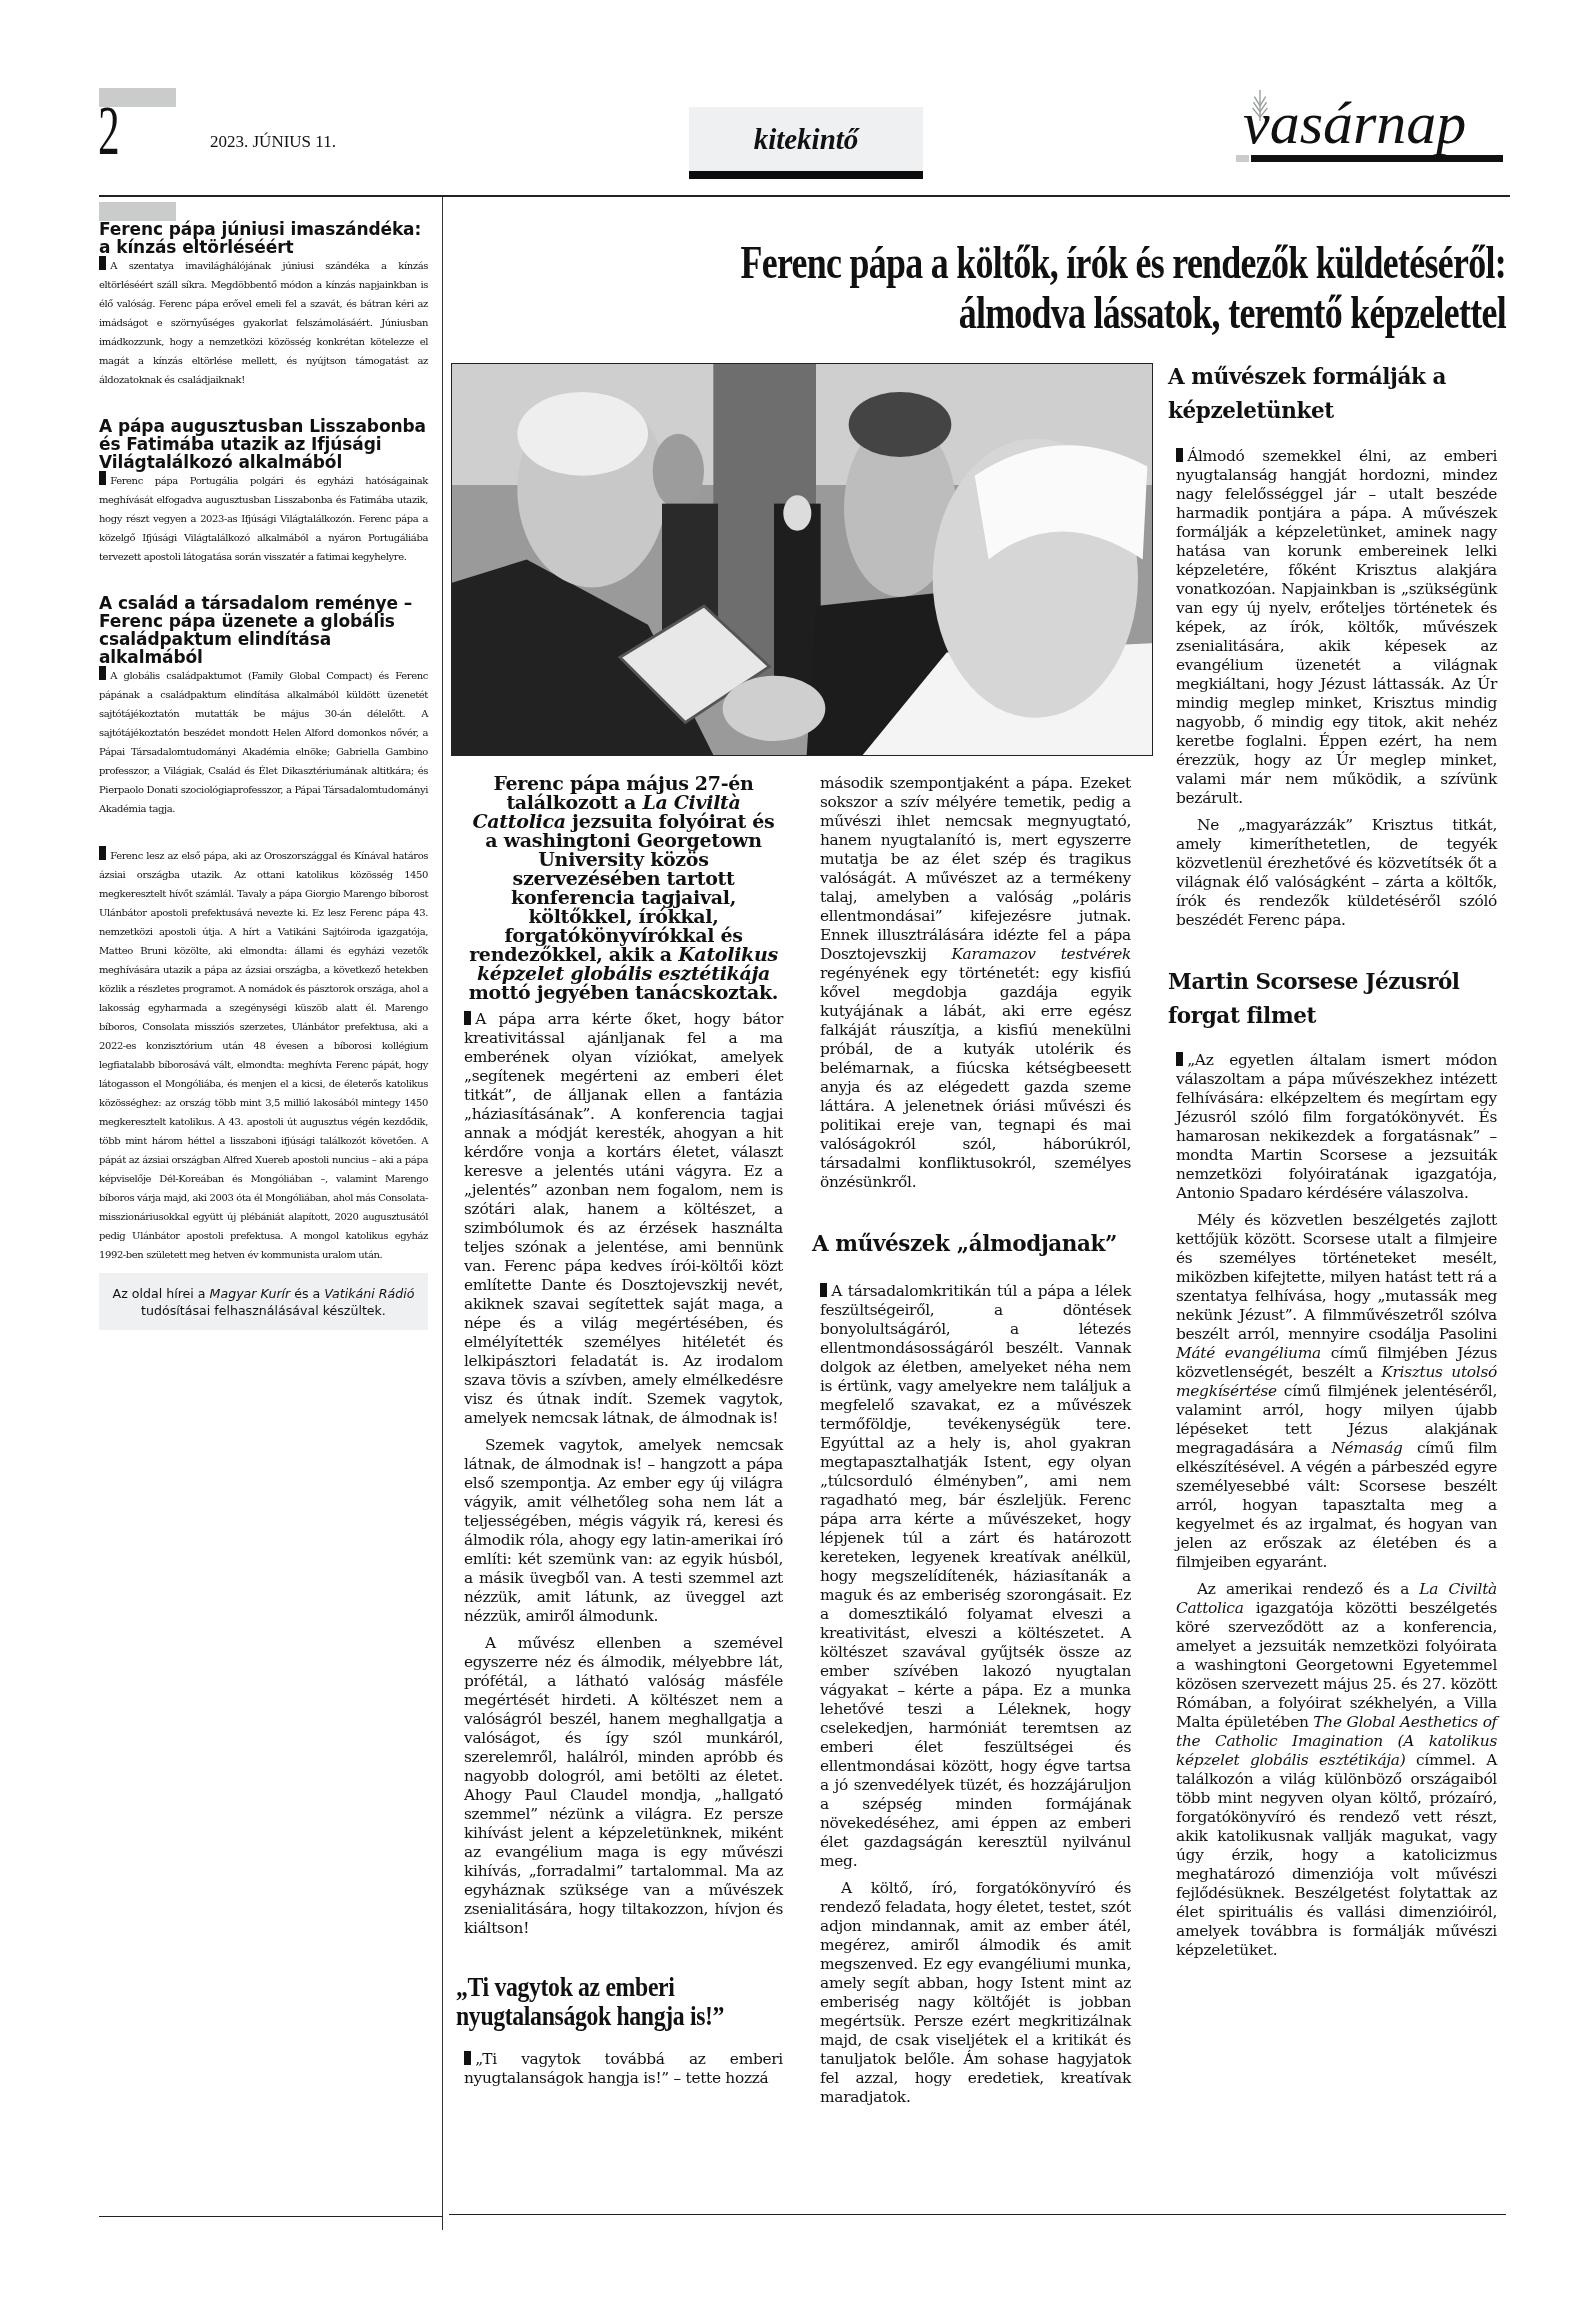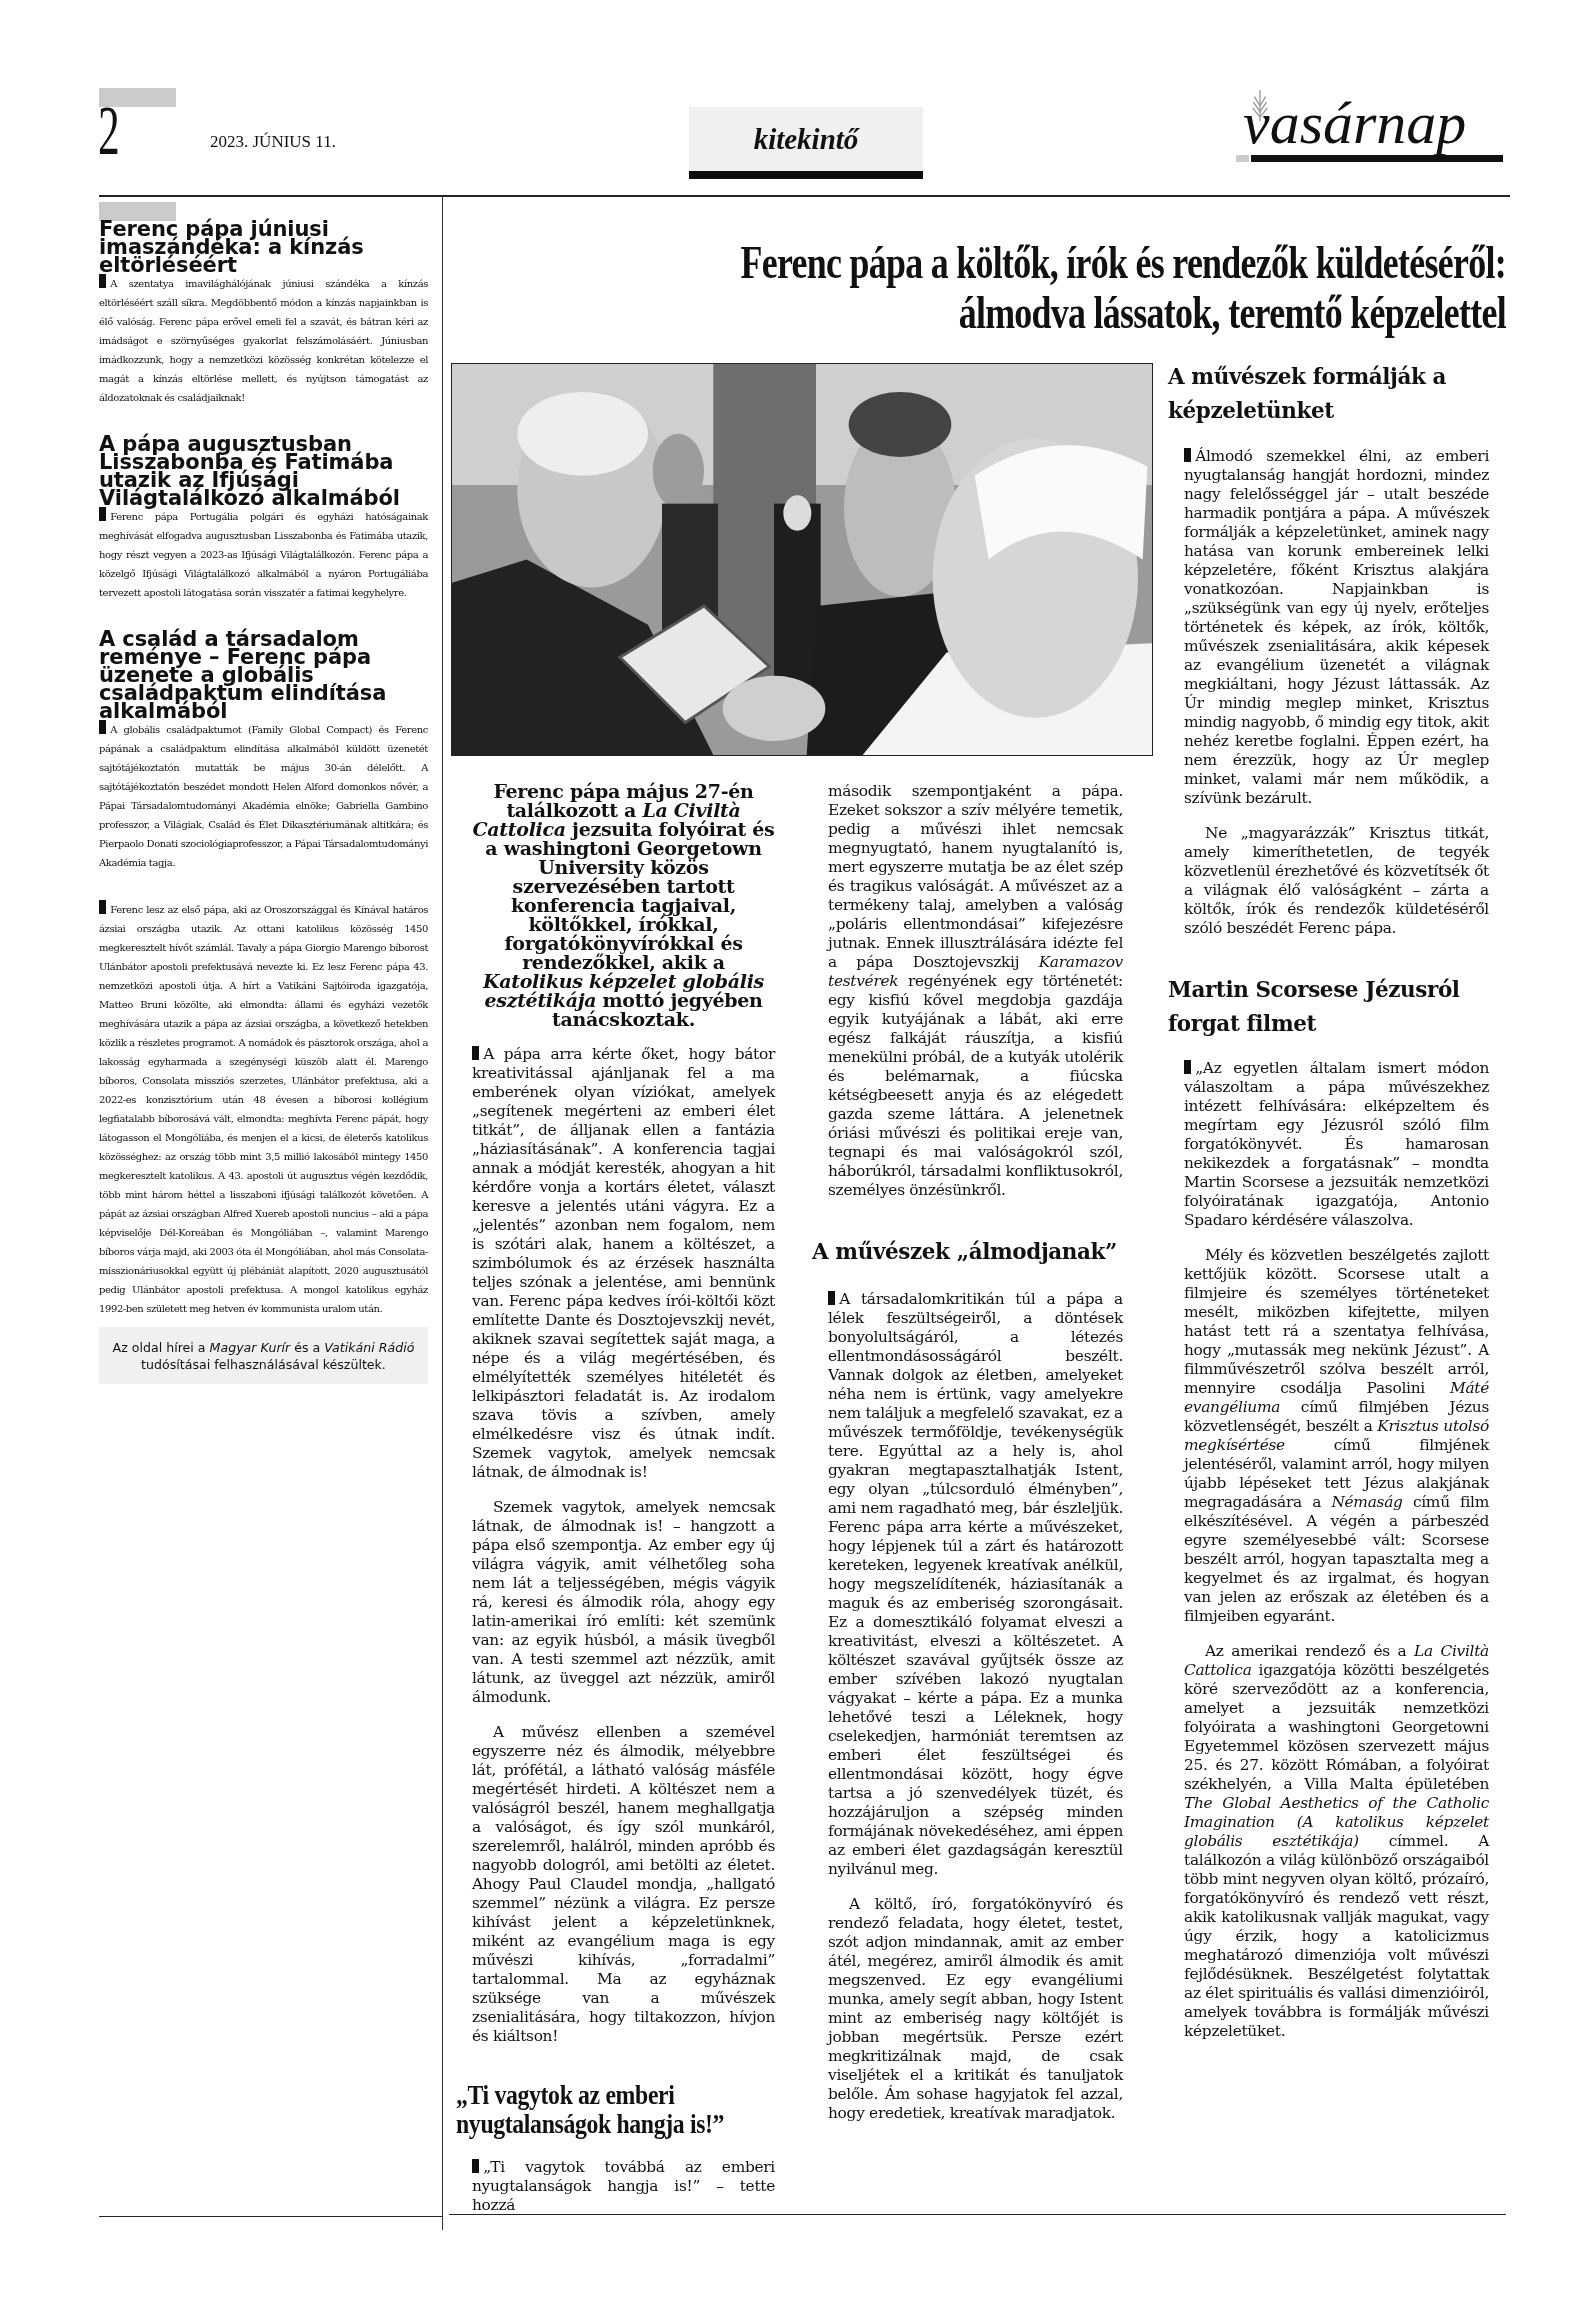--- a/index.html
+++ b/index.html
@@ -18,37 +18,37 @@
   .hdr-logo .word { position: absolute; left: 0; top: 0; font-family: "Liberation Serif", serif; font-style: italic; font-size: 60px; line-height: 1; color: #111; }
   .hdr-logo .wheat { position: absolute; left: 2.8px; top: -3.7px; width: 28px; height: 33px; }
   .hdr-logo .underbar { position: absolute; left: 8.4px; top: 62px; width: 252px; height: 6.5px; background:#111; }
   .hdr-logo .underbar-gray { position: absolute; left: -7.5px; top: 62px; width: 13px; height: 6.5px; background:#c9cccb; }
   .top-rule { position: absolute; left: 99px; top: 195px; width: 1411px; height: 1.9px; background: #222; }
   .col-divider { position: absolute; left: 442px; top: 197px; width: 0.9px; height: 2033px; background: #333; }
 
   
   .left-col { position: absolute; left: 99px; top: 220px; width: 329px; }
   .brief { margin-bottom: 28px; }
-  .brief h3 { font-family: "DejaVu Sans", sans-serif; font-weight: bold; font-size: 21px; line-height: 18px; letter-spacing: -0.1px; }
+  .brief h3 { font-family: "DejaVu Sans", sans-serif; font-weight: bold; font-size: 17px; line-height: 18px; letter-spacing: -0.1px; }
   .brief p { font-family: "DejaVu Serif", serif; font-size: 10px; line-height: 19px; text-align: justify; hyphens: auto; letter-spacing: -0.4px; }
   .marker { display: inline-block; width: 6.5px; height: 14px; background: #111; margin-right: 4.7px; vertical-align: -0.9px; }
   .source-box { background: #eff0f1; padding: 11.2px 9.3px; text-align: center; font-family: "DejaVu Sans", sans-serif; font-size: 12.6px; line-height: 17px; margin-top: 9px; }
   .left-bottom-rule { position:absolute; left:99px; top:2216px; width:344px; height:1.4px; background:#222; }
 
   
   .main-headline { position: absolute; left: 456px; top: 238px; width: 1050px; text-align: right; font-family: "Liberation Serif", serif; font-weight: bold; font-size: 46px; line-height: 50px; letter-spacing: -0.9px; }
   .main-headline .l1, .main-headline .l2 { display:block; transform: scaleX(0.78); transform-origin: right top; white-space: nowrap; }
 
   
   .photo { position: absolute; left: 451px; top: 363px; width: 702px; height: 393px; border: 0.9px solid #222; overflow: hidden; background: linear-gradient(90deg, #3a3a3a 0%, #555 25%, #bbb 40%, #777 55%, #2a2a2a 70%, #e8e8e8 85%, #f3f3f3 100%); }
   .photo svg { width: 100%; height: 100%; display:block; }
 
   
   .art-col { position: absolute; font-family: "DejaVu Serif", serif; font-size: 15.4px; line-height: 19px; text-align: justify; hyphens: auto; letter-spacing: -0.3px; }
-  .art-col p { margin: 16px; }
+  .art-col p { margin: 8px; }
   .art-col p.indent { text-indent: 21px; }
   .col-a { left: 456px; top: 766px; width: 335px; }
   .col-b { left: 812px; top: 766px; width: 327px; }
   .col-c { left: 1168px; top: 360px; width: 337px; }
   .lead { font-family: "DejaVu Serif", serif; font-weight: bold; font-size: 19px; line-height: 19px; text-align: center; letter-spacing: -0.3px; margin-bottom: 28px; }
   .sub-h { font-family: "DejaVu Serif", serif; font-weight: bold; font-size: 21.5px; line-height: 34px; letter-spacing: -0.4px; text-align: left; }
   .sub-h.cond { font-family: "Liberation Serif", serif; font-size: 27px; line-height: 29px; transform: scaleX(0.88); transform-origin: left top; width: 114%; }
   .gap-top { margin-top: 35px; }
   .gap-bot { margin-bottom: 18.7px; }
   .art-bottom-rule { position:absolute; left:449px; top:2214px; width:1057px; height:1.4px; background:#222; }

